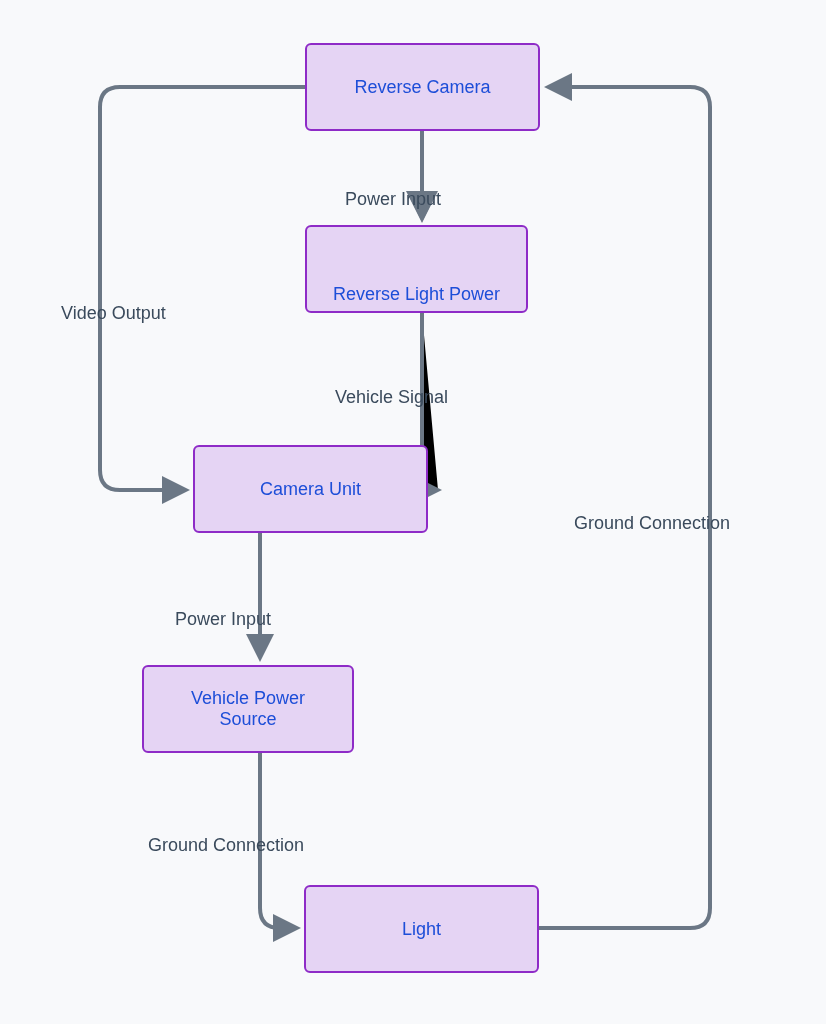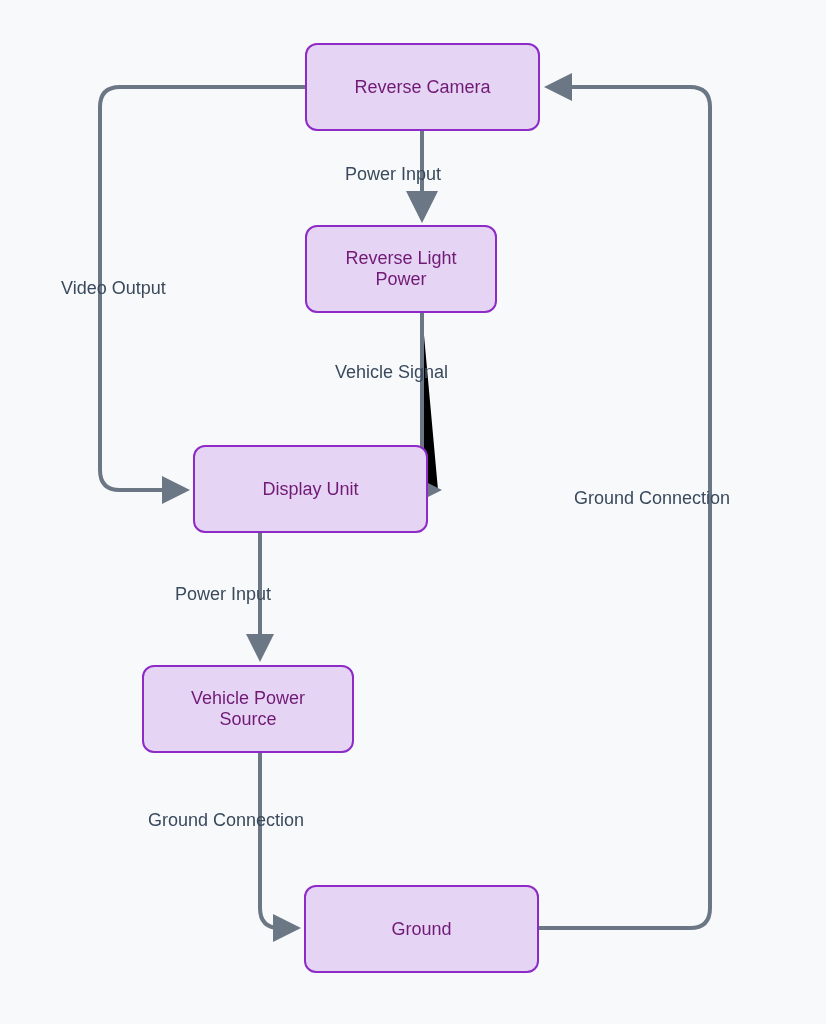--- a/index.html
+++ b/index.html
@@ -21,34 +21,35 @@
     left: 0;
     width: 826px;
     height: 1024px;
     pointer-events: none;
   }
   .node {
     position: absolute;
     box-sizing: border-box;
     background: #e5d4f4;
     border: 2px solid #8e2bc7;
-    border-radius: 12px;
+    border-radius: 6px;
     display: flex;
     align-items: center;
     justify-content: center;
     text-align: center;
-    color: #701a75;
+    color: #1d4ed8;
     font-size: 18px;
     padding: 6px 24px;
   }
   .edge-label {
     position: absolute;
     color: #3a4a5c;
     font-size: 18px;
     white-space: nowrap;
+    margin-top: 25px;
   }
 </style>
 </head>
 <body>
 
 <div class="canvas">
 
   <svg class="arrows" viewBox="0 0 826 1024">
     <defs>
       <marker id="arrowhead" markerWidth="8" markerHeight="8" refX="6" refY="4" orient="auto" markerUnits="strokeWidth">
@@ -89,34 +90,34 @@
 
     <path d="M 260 753 L 260 908 Q 260 928 280 928 L 295 928" stroke="#6b7785" stroke-width="4" fill="none" marker-end="url(#ah)"></path>
 
     <path d="M 539 928 L 690 928 Q 710 928 710 908 L 710 107 Q 710 87 690 87 L 550 87" stroke="#6b7785" stroke-width="4" fill="none" marker-end="url(#ah)"></path>
   </svg>
 
   <div class="node" style="left:305px; top:43px; width:235px; height:88px;">
     <span>Reverse Camera</span>
   </div>
 
-  <div class="node" style="left:305px; top:225px; width:192px; height:88px;">
+  <div class="node" style="left:305px; top:225px; width:223px; height:88px;align-items:flex-end;">
     <span>Reverse Light Power</span>
   </div>
 
   <div class="node" style="left:193px; top:445px; width:235px; height:88px;">
-    <span>Display Unit</span>
+    <span>Camera Unit</span>
   </div>
 
   <div class="node" style="left:142px; top:665px; width:212px; height:88px;">
     <span>Vehicle Power Source</span>
   </div>
 
   <div class="node" style="left:304px; top:885px; width:235px; height:88px;">
-    <span>Ground</span>
+    <span>Light</span>
   </div>
 
   <div class="edge-label" style="left:345px; top:164px;">Power Input</div>
 
   <div class="edge-label" style="left:335px; top:362px;">Vehicle Signal</div>
 
   <div class="edge-label" style="left:61px; top:278px;">Video Output</div>
 
   <div class="edge-label" style="left:175px; top:584px;">Power Input</div>
 

